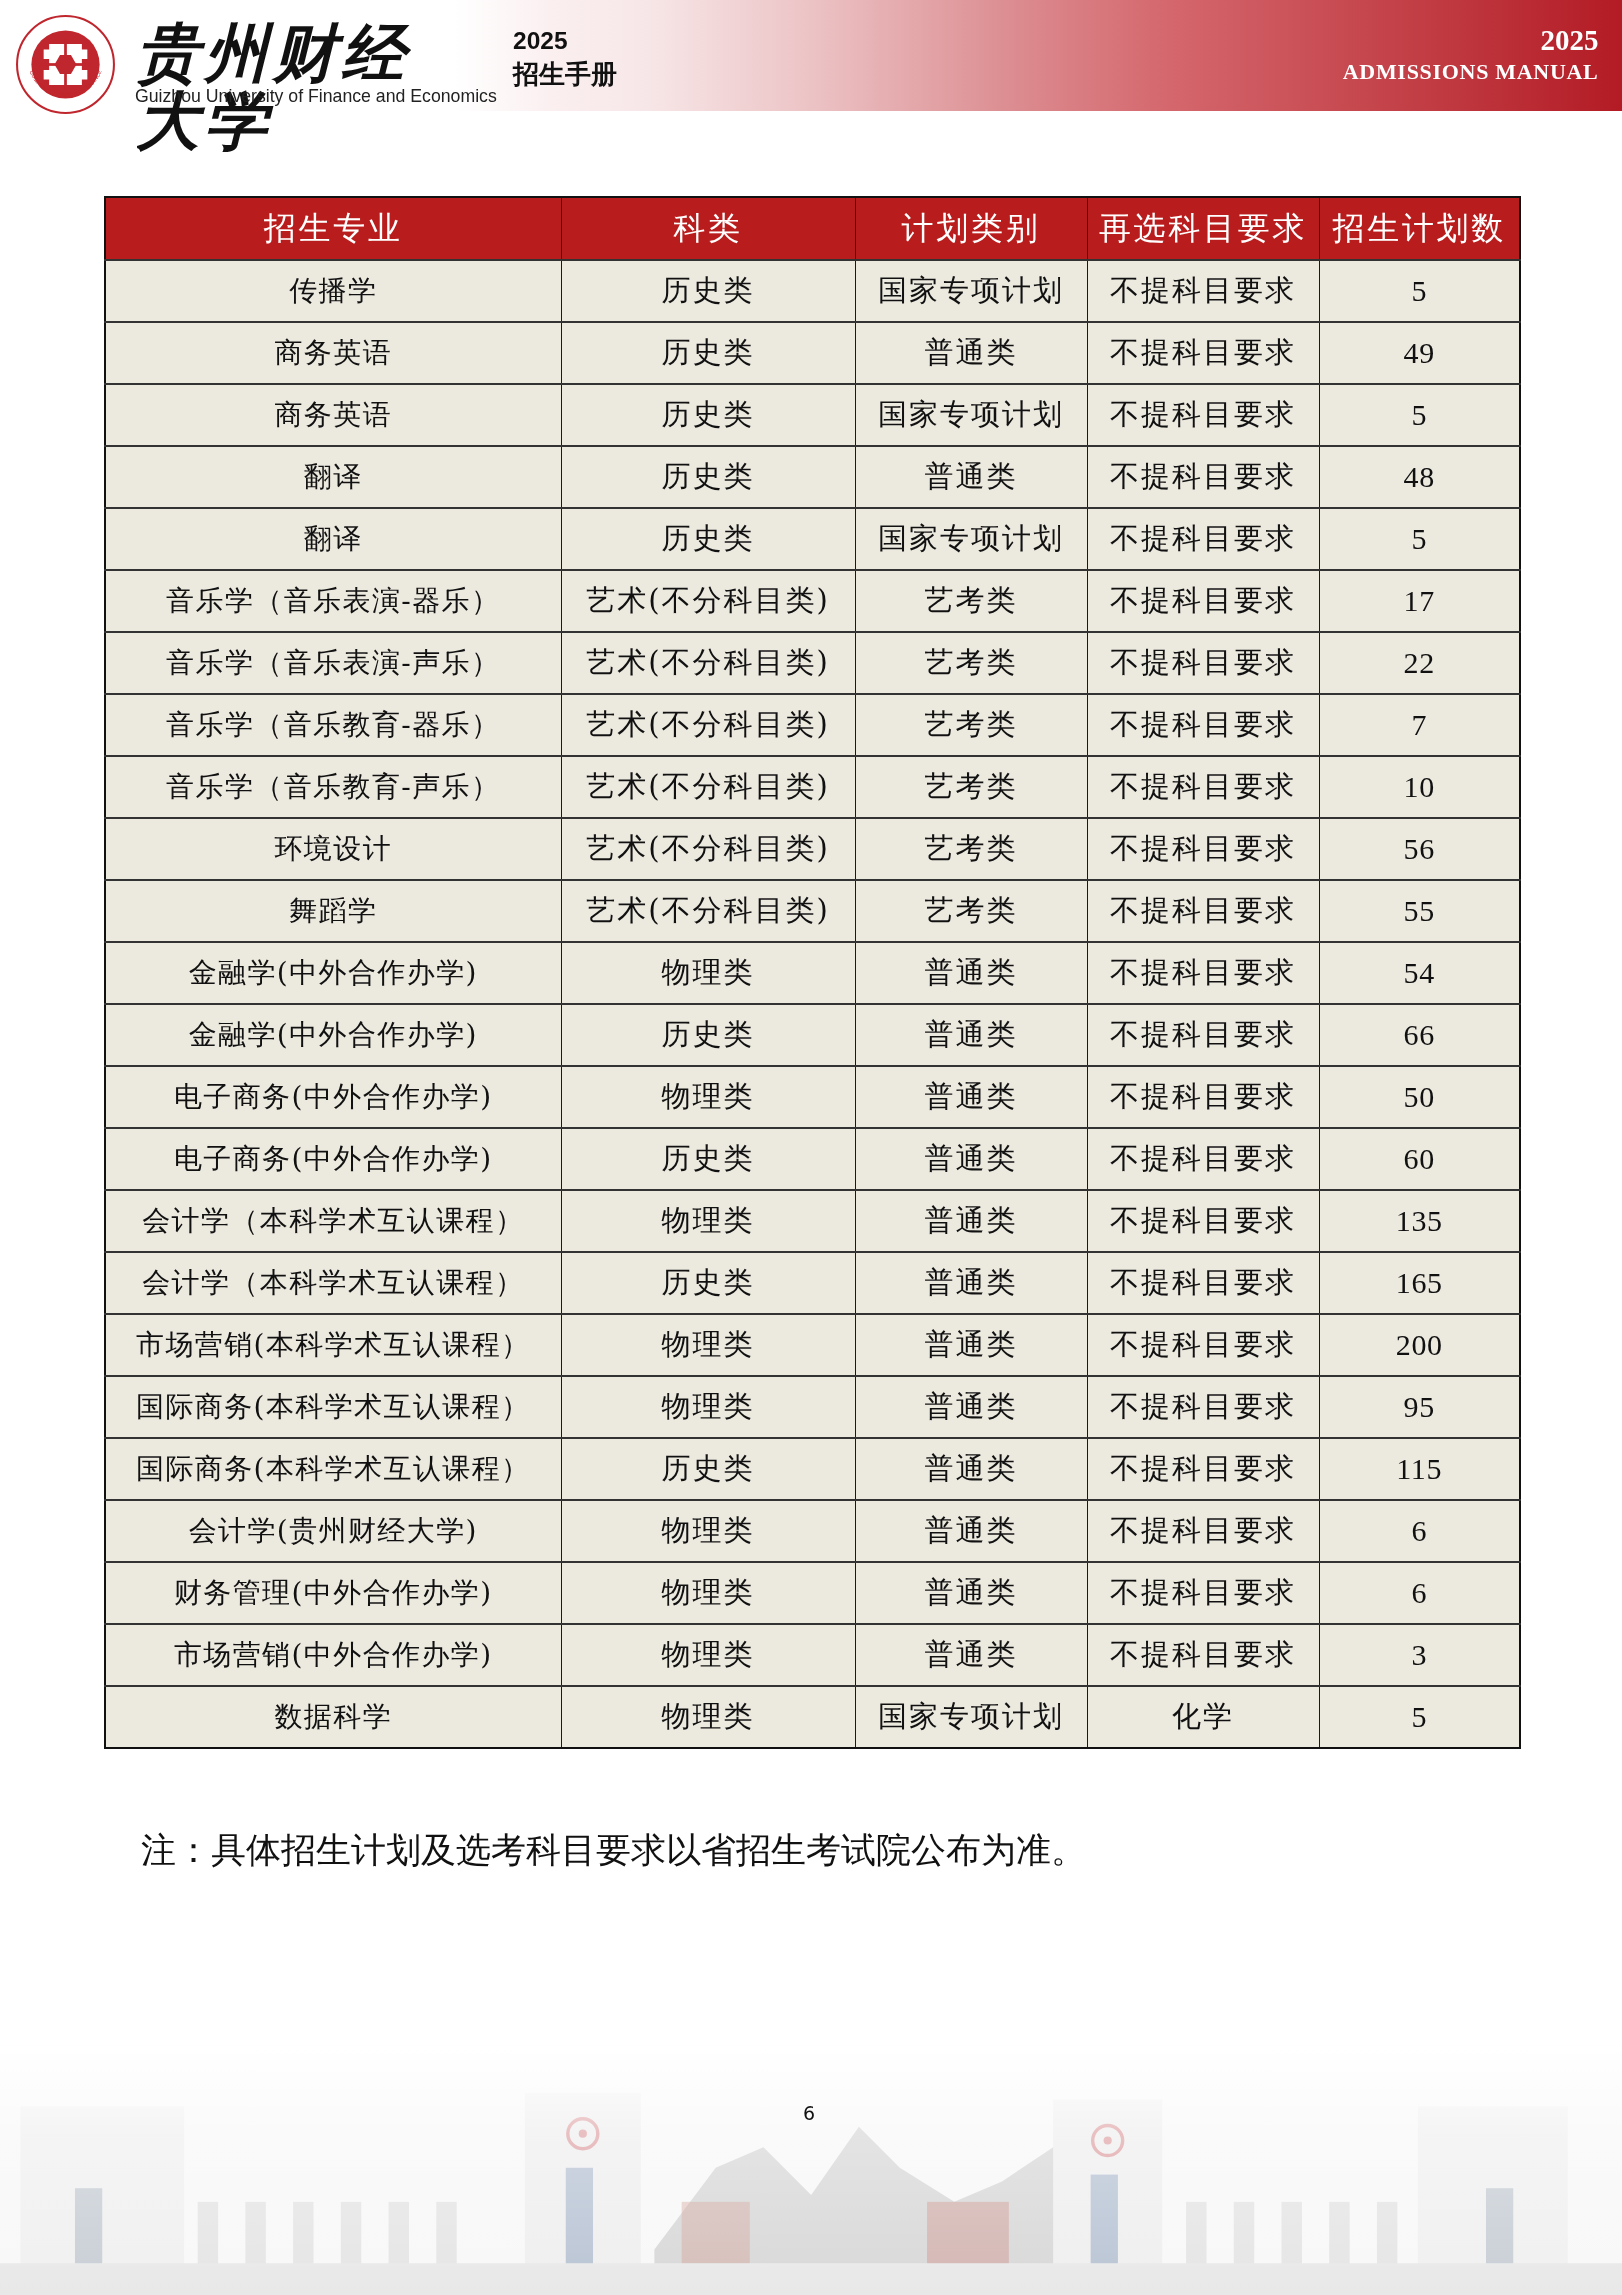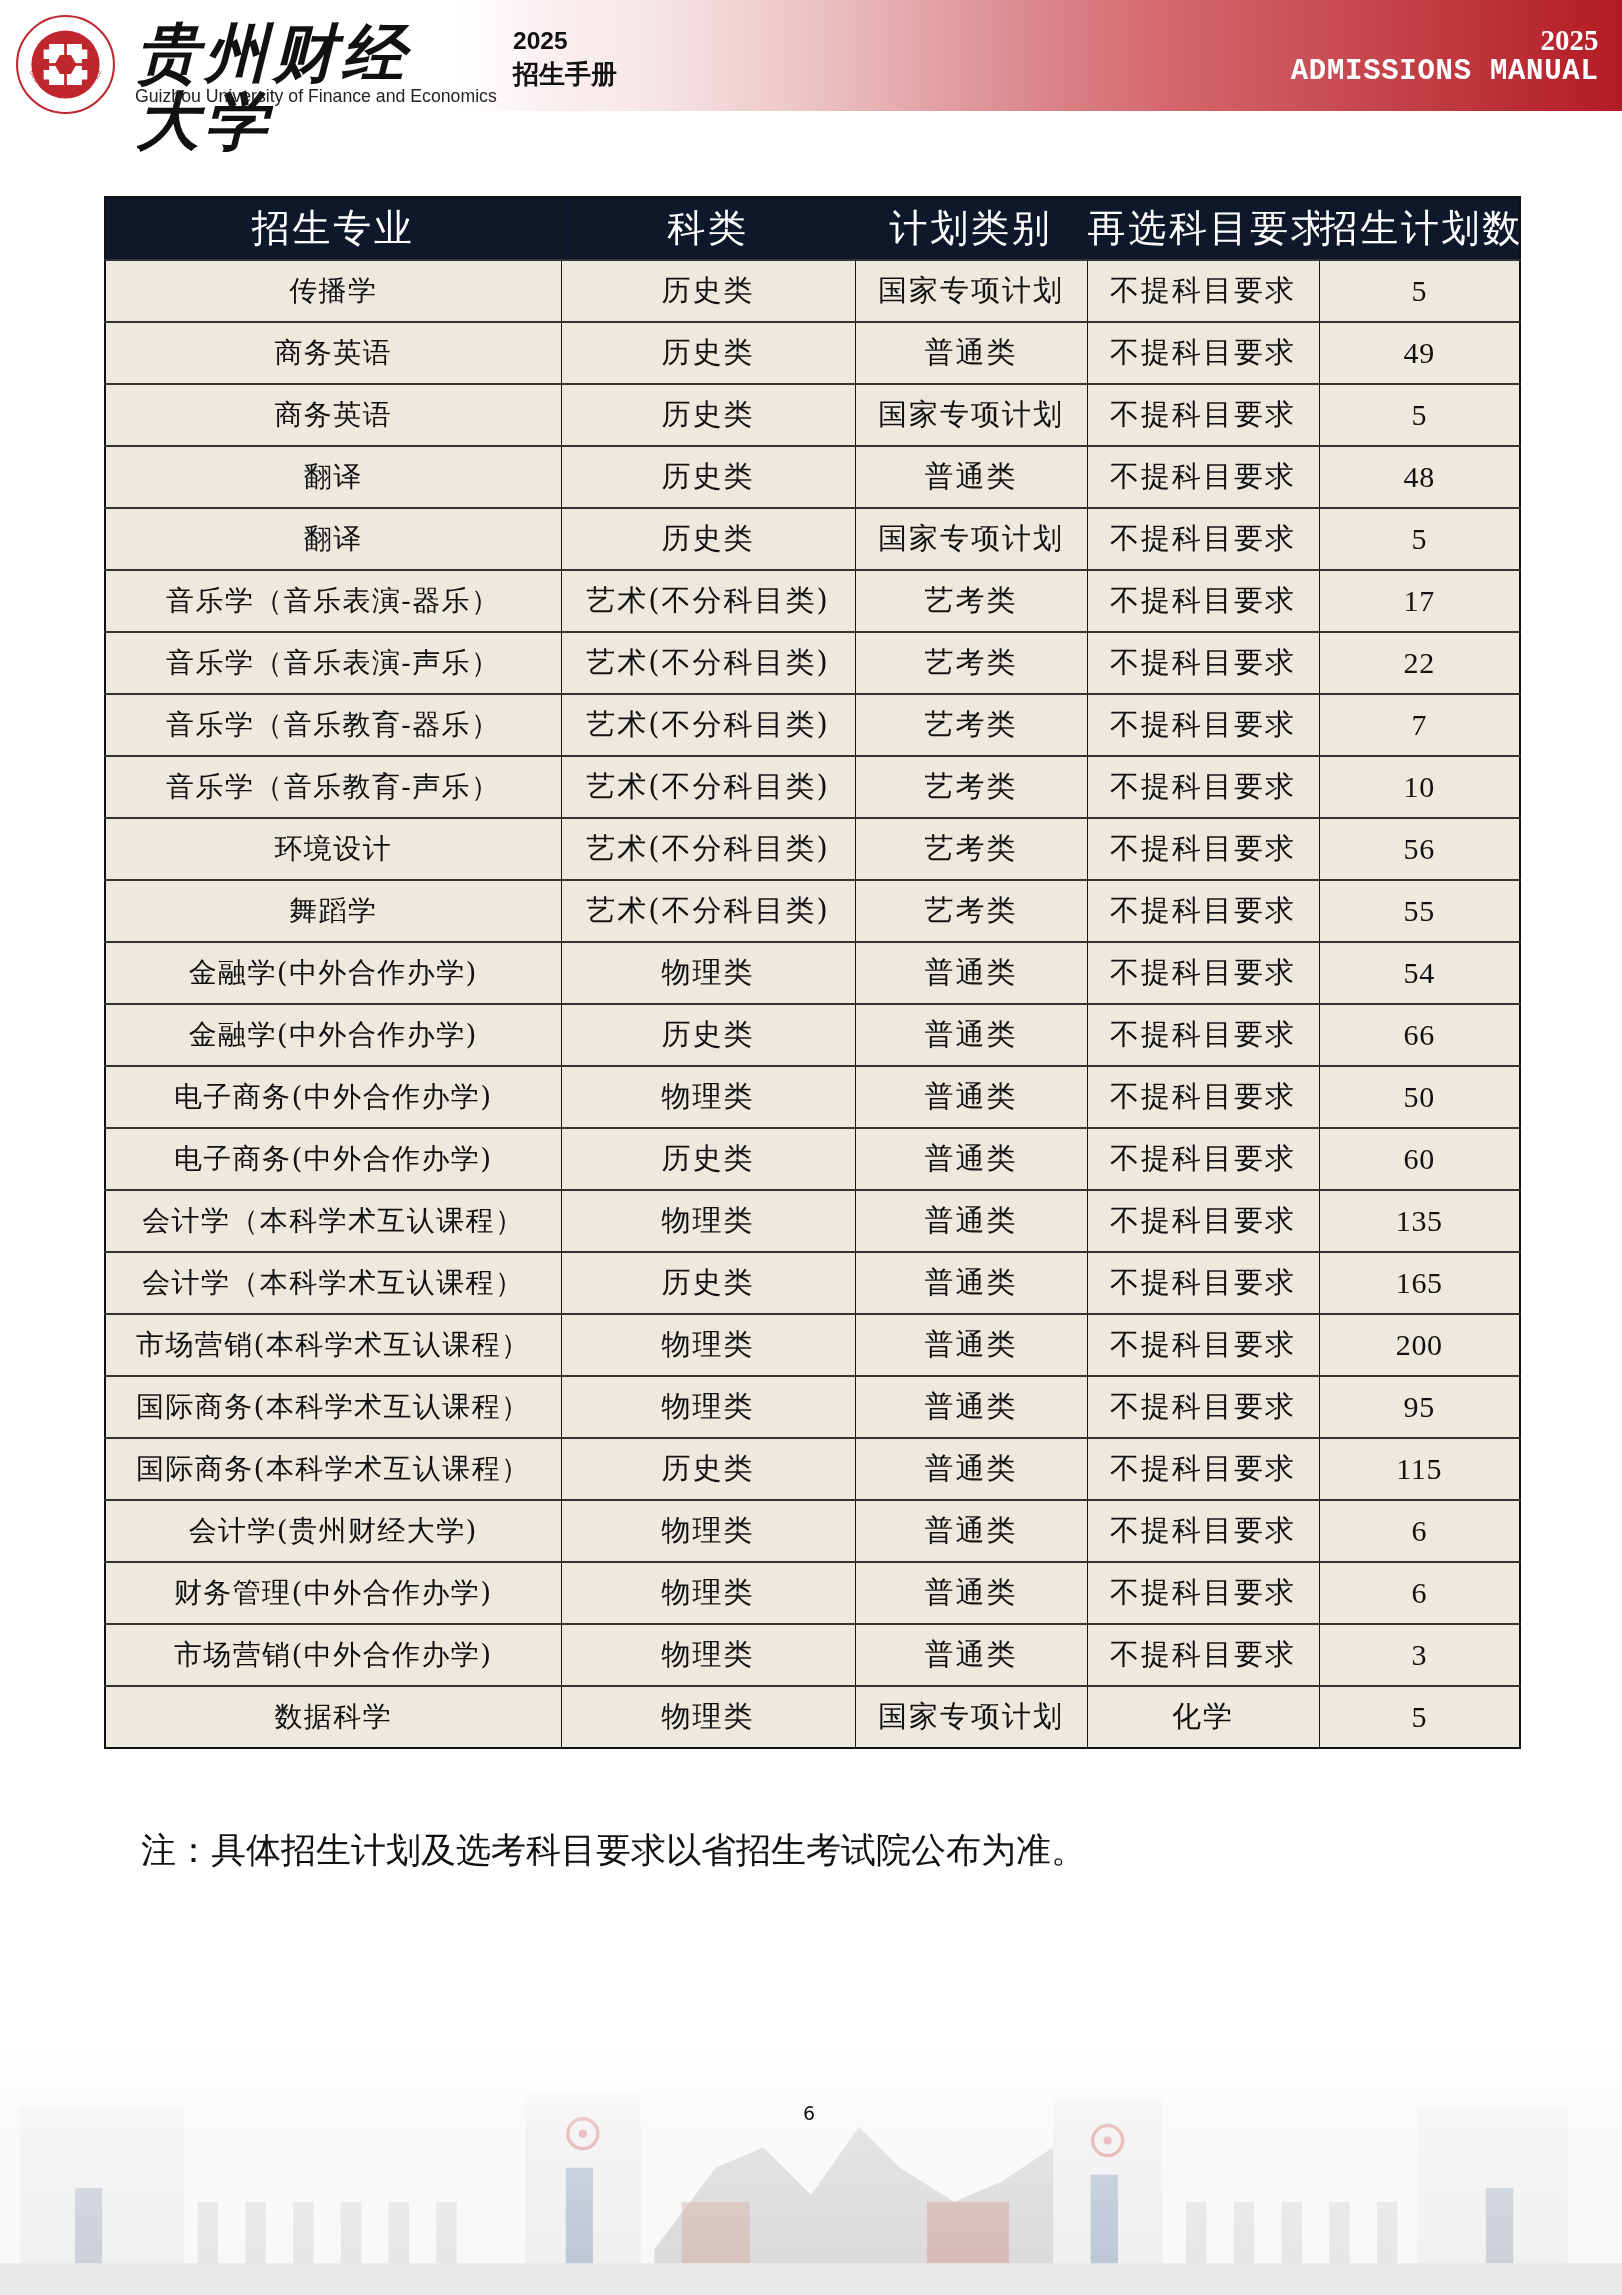--- a/index.html
+++ b/index.html
@@ -31,37 +31,37 @@
   }
   .hdr-title-cn {
     position: absolute; left: 513px; top: 59px; font-family: "DejaVu Sans", sans-serif;
     font-size: 26px; font-weight: bold; color: #111; line-height: 30px;
   }
   .hdr-year-en {
     position: absolute; right: 24.5px; top: 24.5px; font-family: "Liberation Serif", serif;
     font-size: 29px; font-weight: bold; color: #ffffff; line-height: 31px; text-align: right;
   }
   .hdr-title-en {
-    position: absolute; right: 24.5px; top: 56px; font-family: Liberation Mono, monospace;
-    font-size: 29px; font-weight: bold; color: #ffffff; line-height: 31px; letter-spacing: 0.7px; white-space: nowrap;
+    position: absolute; right: 24.5px; top: 56px; font-family: Liberation Serif, serif;
+    font-size: 22px; font-weight: bold; color: #ffffff; line-height: 31px; letter-spacing: 0.7px; white-space: nowrap;
   }
 
   
   .tbl {
     position: absolute; left: 104px; top: 196px; width: 1414px;
     border-collapse: collapse; table-layout: fixed;
     border: 2px solid #111;
   }
   .tbl th, .tbl td {
     border: 1.4px solid #1a1a1a; text-align: center; vertical-align: middle;
     padding: 0; overflow: hidden; white-space: nowrap;
   }
   .tbl th {
-    background: #0f172a; color: #ffffff; height: 61px;
-    font-family: "DejaVu Sans", sans-serif; font-size: 38px; font-weight: normal; letter-spacing: 2.7px;
+    background: #b91c1c; color: #ffffff; height: 61px;
+    font-family: "DejaVu Sans", sans-serif; font-size: 32px; font-weight: normal; letter-spacing: 2.7px;
   }
   .tbl td {
     background: #ece9df; color: #111; height: 60px;
     font-family: "DejaVu Serif", serif; font-size: 29px; letter-spacing: 2px;
   }
   .tbl tr.row td { border-top: 2px solid #333; }
   .tbl td.num { font-family: "Liberation Serif", serif; font-size: 30px; letter-spacing: 0.7px; }
   .tbl td.major { font-size: 28px; letter-spacing: 1.4px; text-align: center; }
 
   

